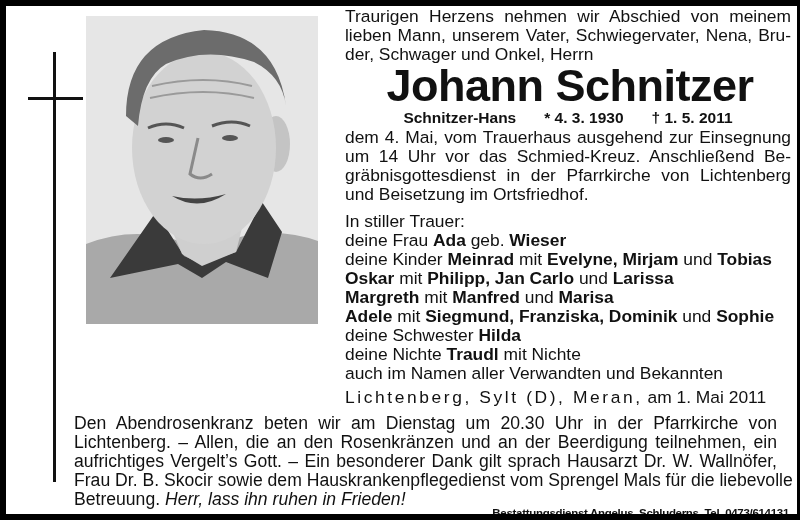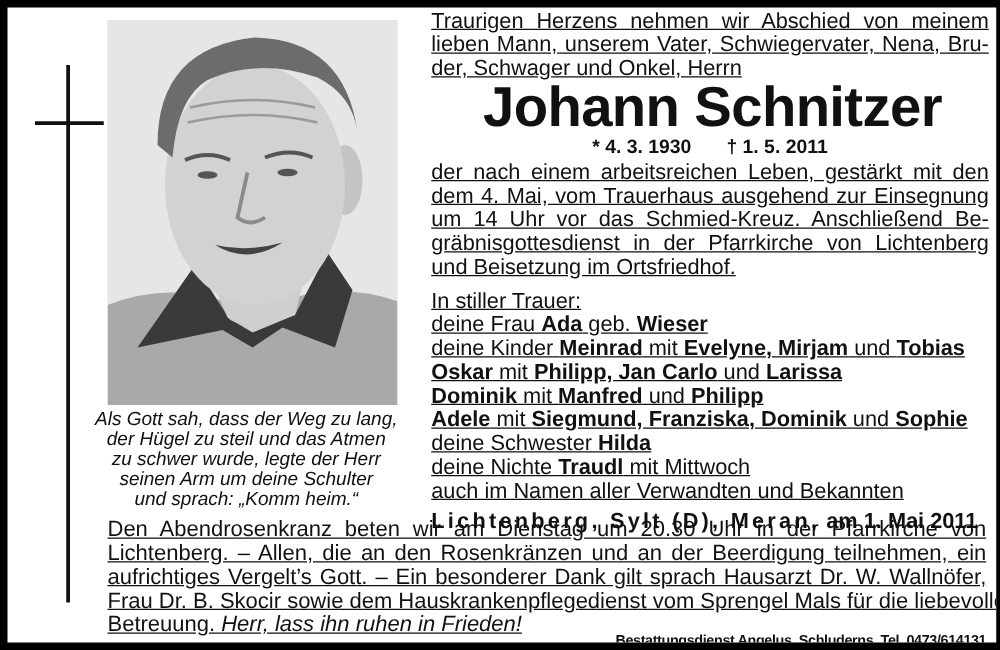--- a/index.html
+++ b/index.html
@@ -15,34 +15,34 @@
     position: absolute; left: 80px; top: 10px; width: 232px; height: 308px;
     background: #e4e4e4; overflow: hidden;
   }
   .photo svg { display: block; }
   .caption {
     position: absolute; left: 56px; top: 322px; width: 270px;
     text-align: center; font-style: italic; font-size: 15.2px; line-height: 16px;
   }
   .caption div { white-space: nowrap; }
   .right { position: absolute; left: 339px; top: 1px; width: 446px; }
-  .line { font-size: 17.4px; line-height: 19px; white-space: nowrap; text-align: justify; text-align-last: justify; text-decoration: underline; }
+  .line { font-size: 17.4px; line-height: 19px; white-space: nowrap; text-align: justify; text-align-last: justify; }
   .line.left { text-align: left; text-align-last: left; }
   .name {
     font-size: 45px; font-weight: bold; line-height: 42px; text-align: center;
     letter-spacing: -0.5px; margin-top: 1px; white-space: nowrap; padding-left: 4px;
   }
   .sub {
     font-size: 15.5px; font-weight: bold; line-height: 18px; display: flex;
     justify-content: center; gap: 28px; margin-top: 2px; margin-bottom: 1px;
   }
   .gap { height: 8px; }
-  .place { font-size: 17.4px; line-height: 20px; margin-top: 4px; white-space: nowrap; font-weight: bold; }
+  .place { font-size: 17.4px; line-height: 20px; margin-top: 4px; white-space: nowrap; }
   .place .spaced { letter-spacing: 2.6px; }
-  .bottom { position: absolute; left: 80px; top: 408px; width: 703px; }
+  .bottom { position: absolute; left: 68px; top: 408px; width: 703px; }
   .bottom .line { font-size: 17.6px; }
   .footer-credit {
     position: absolute; right: 8px; top: 500px; font-size: 11.5px; line-height: 14px;
     letter-spacing: -0.3px; white-space: nowrap; font-weight: bold;
   }
   b { font-weight: bold; }
   i { font-style: italic; }
 </style>
 </head>
 <body>
@@ -78,55 +78,48 @@
 
       <path d="M66 70 Q118 58 166 70" stroke="#9a9a9a" stroke-width="2" fill="none"></path>
       <path d="M64 82 Q118 70 168 82" stroke="#9a9a9a" stroke-width="2" fill="none"></path>
 
       <path d="M112 122 L104 158 Q114 166 126 158" stroke="#8a8a8a" stroke-width="3" fill="none"></path>
 
       <path d="M86 180 Q112 196 140 178 Q112 186 86 180 Z" fill="#444"></path>
     </svg>
   </div>
 
-  <div class="caption">
-    <div>Als Gott sah, dass der Weg zu lang,</div>
-    <div>der Hügel zu steil und das Atmen</div>
-    <div>zu schwer wurde, legte der Herr</div>
-    <div>seinen Arm um deine Schulter</div>
-    <div>und sprach: „Komm heim.“</div>
-  </div>
 
   <div class="right">
     <div class="line">Traurigen Herzens nehmen wir Abschied von meinem</div>
     <div class="line">lieben Mann, unserem Vater, Schwiegervater, Nena, Bru-</div>
     <div class="line left">der, Schwager und Onkel, Herrn</div>
 
     <div class="name">Johann Schnitzer</div>
     <div class="sub">
+      <span>Schnitzer-Hans</span>
       <span>* 4. 3. 1930</span>
       <span>† 1. 5. 2011</span>
     </div>
 
-    <div class="line">der nach einem arbeitsreichen Leben, gestärkt mit den</div>
     <div class="line">dem 4. Mai, vom Trauerhaus ausgehend zur Einsegnung</div>
     <div class="line">um 14 Uhr vor das Schmied-Kreuz. Anschließend Be-</div>
     <div class="line">gräbnisgottesdienst in der Pfarrkirche von Lichtenberg</div>
     <div class="line left">und Beisetzung im Ortsfriedhof.</div>
 
     <div class="gap"></div>
     <div class="line left">In stiller Trauer:</div>
     <div id="mourners">
         <div class="line left"><span>deine Frau </span><b>Ada</b><span> geb. </span><b>Wieser</b></div>
         <div class="line left"><span>deine Kinder </span><b>Meinrad</b><span> mit </span><b>Evelyne, Mirjam</b><span> und </span><b>Tobias</b></div>
         <div class="line left"><b>Oskar</b><span> mit </span><b>Philipp, Jan Carlo</b><span> und </span><b>Larissa</b></div>
-        <div class="line left"><b>Dominik</b><span> mit </span><b>Manfred</b><span> und </span><b>Philipp</b></div>
+        <div class="line left"><b>Margreth</b><span> mit </span><b>Manfred</b><span> und </span><b>Marisa</b></div>
         <div class="line left"><b>Adele</b><span> mit </span><b>Siegmund, Franziska, Dominik</b><span> und </span><b>Sophie</b></div>
         <div class="line left"><span>deine Schwester </span><b>Hilda</b></div>
-        <div class="line left"><span>deine Nichte </span><b>Traudl</b><span> mit Mittwoch</span></div>
+        <div class="line left"><span>deine Nichte </span><b>Traudl</b><span> mit Nichte</span></div>
         <div class="line left"><span>auch im Namen aller Verwandten und Bekannten</span></div>
       </div>
 
     <div class="place">
       <span class="spaced">Lichtenberg, Sylt (D), Meran,</span><span> am 1. Mai 2011</span>
     </div>
   </div>
 
   <div class="bottom">
     <div class="line">Den Abendrosenkranz beten wir am Dienstag um 20.30 Uhr in der Pfarrkirche von</div>

